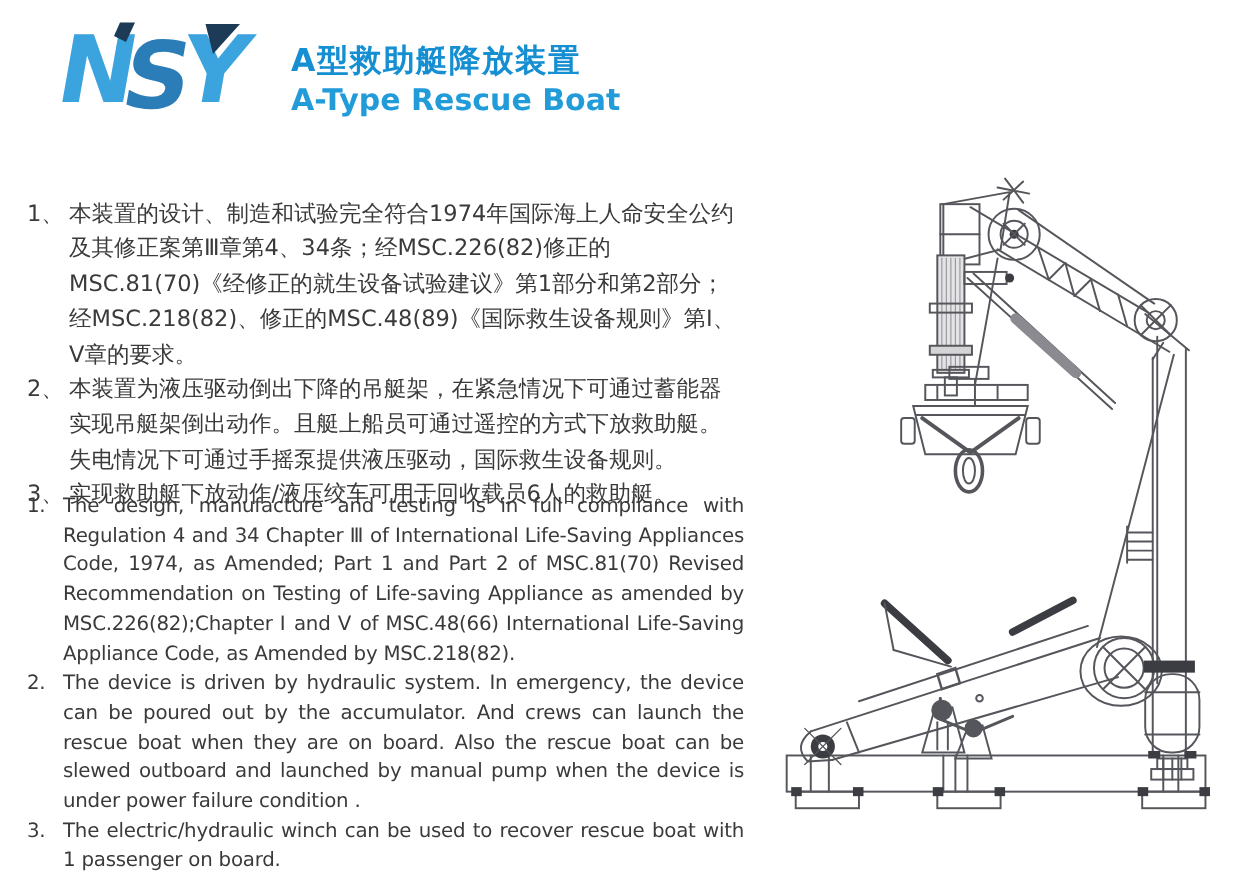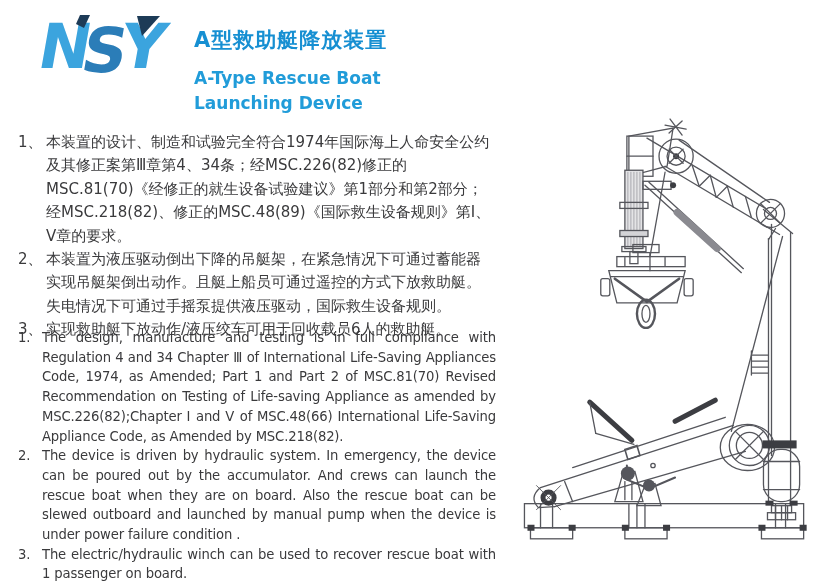--- a/index.html
+++ b/index.html
@@ -5,21 +5,21 @@
   * { margin:0; padding:0; box-sizing:border-box; }
   html,body { width:830px; height:588px; background:#ffffff; overflow:hidden;
               font-family:"DejaVu Sans", sans-serif; color:#3b3b3d; }
   .page { position:relative; width:830px; height:588px; background:#fff; }
 
   
   .logo { position:absolute; left:28px; top:10px; width:148px; height:68px; }
   .titles { position:absolute; left:194px; top:26px; width:300px; }
   .title-zh { font-size:21px; font-weight:bold; color:#168fd2; letter-spacing:1px;
               font-family:"DejaVu Sans", sans-serif; }
-  .title-en { margin-top:12px; font-size:17px; font-weight:bold; color:#219cd9;
+  .title-en { margin-top:0; font-size:20px; font-weight:bold; color:#219cd9;
               line-height:25px; letter-spacing:0px; }
 
   
   .zh-list { position:absolute; left:18px; top:131px; width:476px;
              font-size:15px; line-height:23.4px; color:#3a3a3c; }
   .zh-item { display:flex; }
   .zh-item .num { width:28px; flex:0 0 28px; }
   .zh-item .txt { flex:1; }
 
   .en-list { position:absolute; left:18px; top:328px; width:478px;
@@ -47,21 +47,20 @@
       </g>
       <polygon points="109,6 132,6 114,26" fill="#1d3b57"></polygon>
       <polygon points="52,5 62,5 56,18 48,14" fill="#1d3b57"></polygon>
     </svg>
   </div>
 
   <div class="titles">
     <div class="title-zh">A型救助艇降放装置</div>
     <div class="title-en">
       <div>A-Type Rescue Boat</div>
-      <div>Launching Device</div>
     </div>
   </div>
 
   <div class="zh-list">
     <div class="zh-item">
       <span class="num">1、</span>
       <span class="txt">本装置的设计、制造和试验完全符合1974年国际海上人命安全公约及其修正案第Ⅲ章第4、34条；经MSC.226(82)修正的MSC.81(70)《经修正的就生设备试验建议》第1部分和第2部分；经MSC.218(82)、修正的MSC.48(89)《国际救生设备规则》第Ⅰ、Ⅴ章的要求。</span>
     </div>
     <div class="zh-item">
       <span class="num">2、</span>

